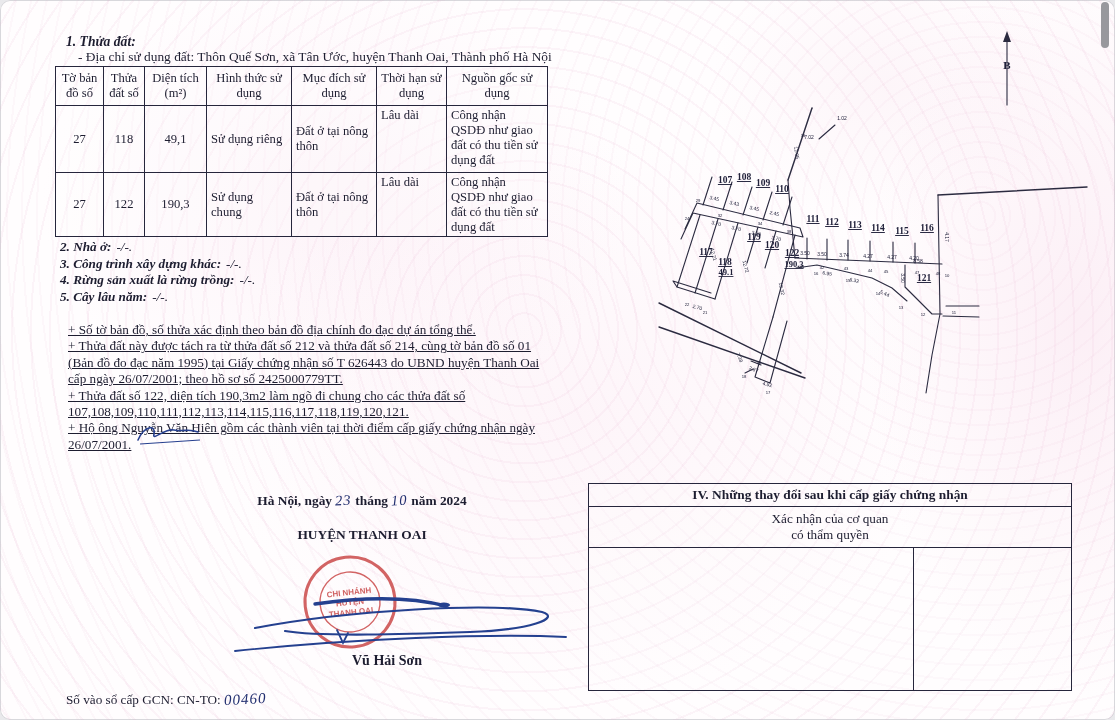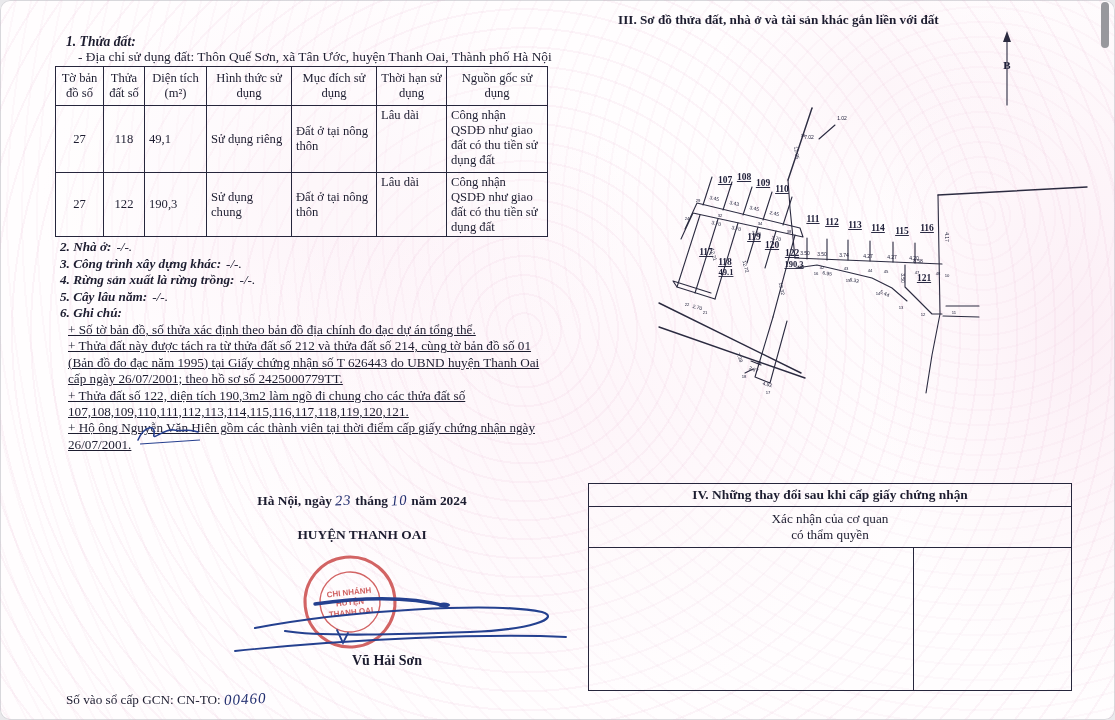--- a/index.html
+++ b/index.html
@@ -22,21 +22,21 @@
   .sec-title{font-size:14.6px;font-weight:bold;}
   .sec3-title{font-size:13.2px;font-weight:bold;}
   .sub-title{font-size:13.6px;font-weight:bold;font-style:italic;}
   .address{font-size:13.4px;}
 
   table.parcel{border-collapse:collapse;table-layout:fixed;width:492px;background:rgba(255,255,255,.25);}
   table.parcel th,table.parcel td{border:1.4px solid #26263c;font-size:12.6px;line-height:1.18;padding:2px 4px;overflow:hidden;}
   table.parcel th{font-weight:normal;text-align:center;vertical-align:middle;height:34px;}
   table.parcel td{vertical-align:middle;text-align:left;}
   table.parcel td:nth-child(1),table.parcel td:nth-child(2){text-align:center;}
-  table.parcel td:nth-child(3){text-align:left;}
+  table.parcel td:nth-child(3){text-align:center;}
   table.parcel td:nth-child(6),table.parcel td:nth-child(7){vertical-align:top;}
   table.parcel tr.r1 td{height:62px;}
   table.parcel tr.r2 td{height:56px;}
 
   .notes{font-size:13.2px;line-height:16.6px;width:500px;}
   .notes .line{white-space:nowrap;}
   .notes .lbl{font-weight:bold;font-style:italic;}
   .notes .val{font-style:italic;margin-left:5px;}
   .remarks{font-size:13.2px;line-height:16.4px;width:480px;}
   .remarks p{margin:0;text-decoration:underline;}
@@ -121,36 +121,32 @@
         </tr>
       </tbody>
   </table>
 
   <div class="abs notes" style="left:60px;top:239px;">
       <div class="line"><span class="lbl">2. Nhà ở:</span><span class="val">-/-.</span></div>
       <div class="line"><span class="lbl">3. Công trình xây dựng khác:</span><span class="val">-/-.</span></div>
       <div class="line"><span class="lbl">4. Rừng sản xuất là rừng trồng:</span><span class="val">-/-.</span></div>
       <div class="line"><span class="lbl">5. Cây lâu năm:</span><span class="val">-/-.</span></div>
     </div>
-  <div class="abs notes" style="left:60px;top:305px;">
-    <span class="lbl">6. Ghi chú:</span>
-  </div>
   <div class="abs remarks" style="left:68px;top:322px;">
       <p>+ Số tờ bản đồ, số thửa xác định theo bản đồ địa chính đo đạc dự án tổng thể.</p>
       <p>+ Thửa đất này được tách ra từ thửa đất số 212 và thửa đất số 214, cùng tờ bản đồ số 01 (Bản đồ đo đạc năm 1995) tại Giấy chứng nhận số T 626443 do UBND huyện Thanh Oai cấp ngày 26/07/2001; theo hồ sơ số 2425000779TT.</p>
       <p>+ Thửa đất số 122, diện tích 190,3m2 làm ngõ đi chung cho các thửa đất số 107,108,109,110,111,112,113,114,115,116,117,118,119,120,121.</p>
       <p>+ Hộ ông Nguyễn Văn Hiên gồm các thành viên tại thời điểm cấp giấy chứng nhận ngày 26/07/2001.</p>
     </div>
 
   <svg class="abs" style="left:128px;top:418px;" width="84" height="32" viewBox="0 0 84 32">
     <path d="M10,22 C16,8 28,6 26,16 C24,24 36,10 46,12 C56,14 60,10 70,14" stroke="#27408f" stroke-width="1.6" fill="none" stroke-linecap="round"></path>
     <path d="M12,26 L72,22" stroke="#27408f" stroke-width="1.2" fill="none"></path>
   </svg>
 
-  <div class="abs sec3-title" style="left:618px;top:12px;">III. Sơ đồ thửa đất, nhà ở và tài sản khác gắn liền với đất</div>
 
   <svg class="abs" style="left:655px;top:25px;" width="440" height="430" viewBox="0 0 440 430">
 
     <g>
       <path class="map-line" d="M352,14 L352,80"></path>
       <polygon points="348,17 352,6 356,17" fill="#2b2b40"></polygon>
     </g>
 
     <path class="map-road" d="M157,83 L133,155"></path>
     <path class="map-line" d="M180,100 L164,114"></path>

